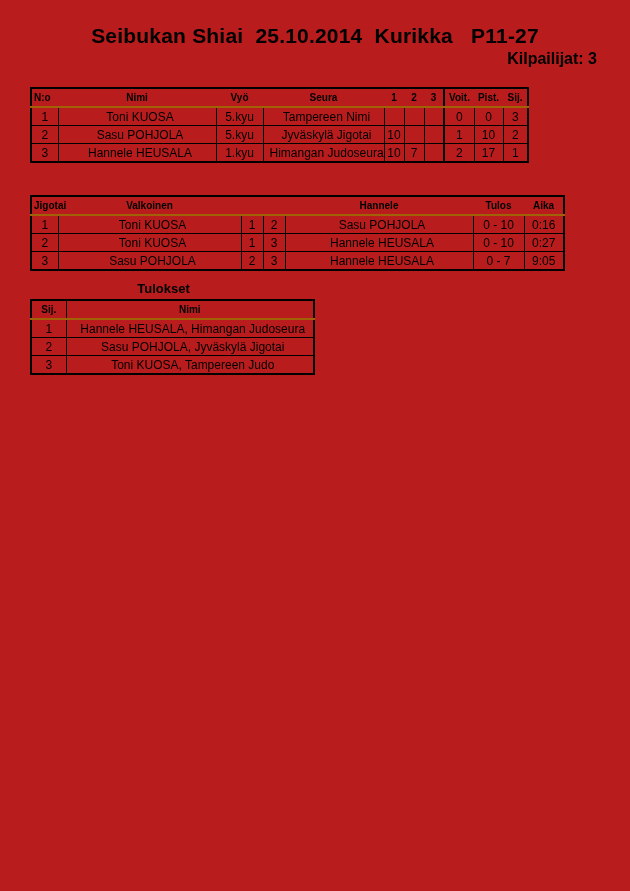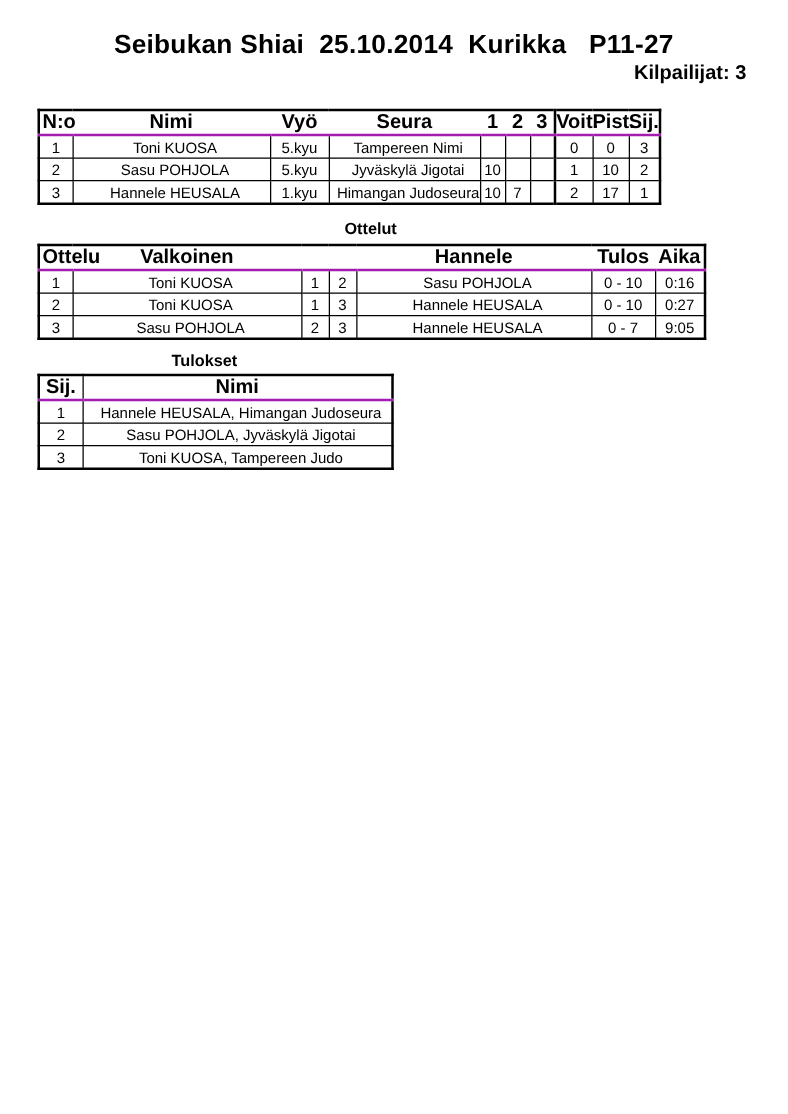--- a/index.html
+++ b/index.html
@@ -1,21 +1,21 @@
 <!DOCTYPE html>
 <html><head>
 <meta charset="utf-8">
 <style>
   html, body { margin: 0; padding: 0; background: #e8e8e8; }
   .page {
     position: relative;
     width: 630px;
     height: 891px;
     margin: 0 auto;
-    background: #ffffff;
+    background: #b91c1c;
     font-family: "Liberation Sans", "DejaVu Sans", sans-serif;
     color: #000000;
     overflow: hidden;
   }
   .page-title {
     position: absolute;
     top: 24px; left: 0; width: 630px;
     text-align: center;
     font-size: 21px;
     font-weight: bold;
@@ -44,24 +44,24 @@
     table-layout: fixed;
     border: 2px solid #000;
     font-size: 12px;
     color: #000;
   }
   .t1 { left: 30px; top: 87px;  width: 497px; }
   .t2 { left: 30px; top: 195px; width: 533px; }
   .t3 { left: 30px; top: 299px; width: 283px; }
 
   table.t th {
-    font-size: 16px;
+    font-size: 10px;
     font-weight: bold;
     border: none;
-    border-bottom: 2px solid #a21caf;
+    border-bottom: 2px solid #a16207;
     height: 17px;
     padding: 0;
     white-space: nowrap;
     overflow: visible;
     text-align: center;
     vertical-align: middle;
   }
   table.t td {
     border: 1px solid #000;
     height: 17px;
@@ -145,35 +145,34 @@
         <td>10</td>
         <td>7</td>
         <td></td>
         <td class="thickL">2</td>
         <td>17</td>
         <td>1</td>
       </tr>
     </tbody>
   </table>
 
-  <div class="section-title st-ottelut">Ottelut</div>
 
   <table class="t t2">
     <colgroup>
       <col style="width:27px">
         <col style="width:183px">
         <col style="width:22px">
         <col style="width:22px">
       <col style="width:188px">
         <col style="width:51px">
         <col style="width:40px">
     </colgroup>
     <thead>
       <tr>
-        <th class="al">Ottelu</th>
+        <th class="al">Jigotai</th>
         <th>Valkoinen</th>
         <th></th>
         <th></th>
         <th>Hannele</th>
         <th>Tulos</th>
         <th>Aika</th>
       </tr>
     </thead>
     <tbody>
       <tr>

